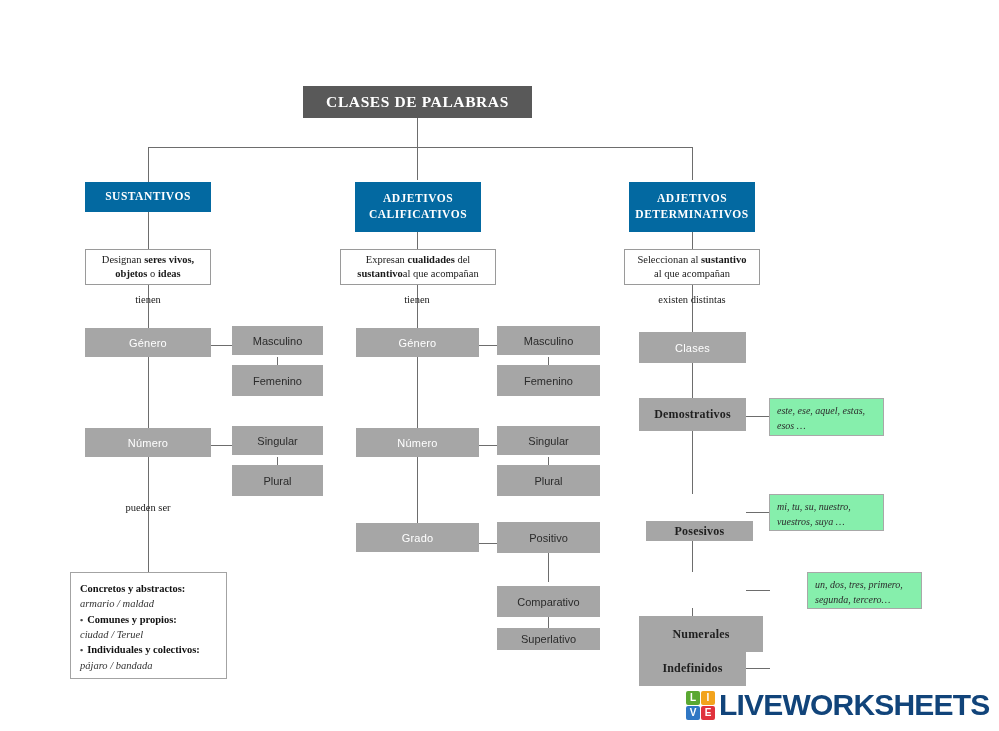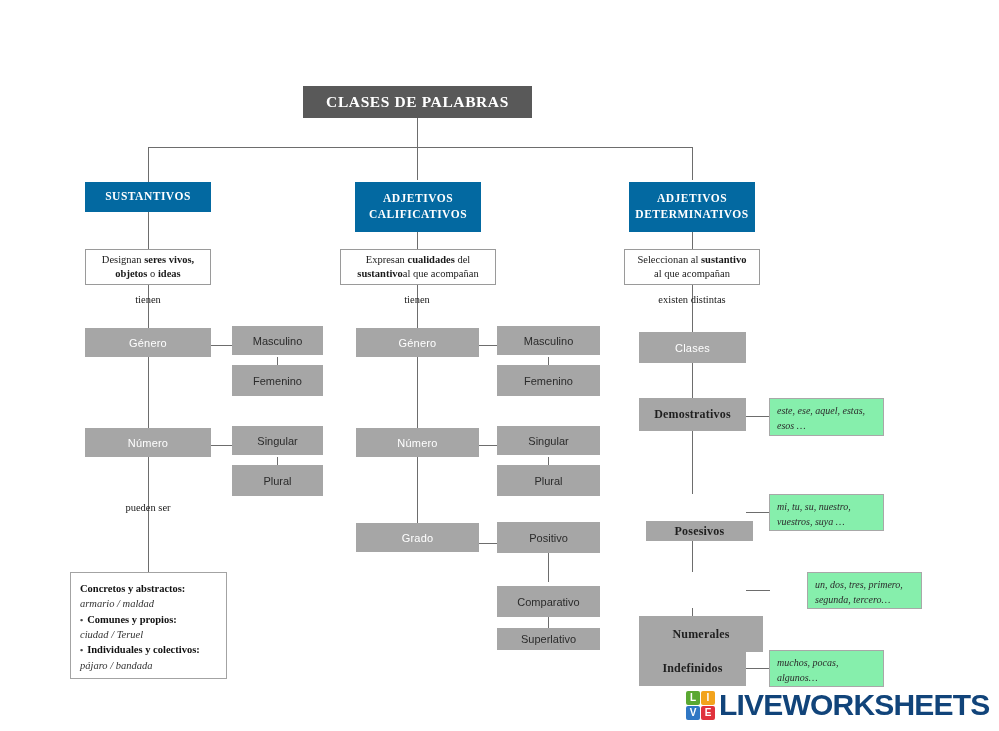--- a/index.html
+++ b/index.html
@@ -203,21 +203,20 @@
   <div class="node prop-box dark-text" style="left:639px;top:398px;width:107px;height:33px;">Demostrativos</div>
   <div class="node ex-box" style="left:769px;top:398px;width:115px;height:38px;">este, ese, aquel, estas, esos …</div>
 
   <div class="node prop-box dark-text" style="left:646px;top:494px;width:107px;height:20px;margin-top:27px;">Posesivos</div>
   <div class="node ex-box" style="left:769px;top:494px;width:115px;height:37px;">mi, tu, su, nuestro, vuestros, suya …</div>
 
   <div class="node prop-box dark-text" style="left:639px;top:572px;width:124px;height:36px;margin-top:44px;">Numerales</div>
   <div class="node ex-box" style="left:769px;top:572px;width:115px;height:37px;margin-left:38px;">un, dos, tres, primero, segunda, tercero…</div>
 
   <div class="node prop-box dark-text" style="left:639px;top:650px;width:107px;height:36px;">Indefinidos</div>
-  <div class="node ex-box" style="left:769px;top:650px;width:115px;height:37px;">muchos, pocas, algunos…</div>
 
   <div id="lw-logo">
     <div id="lw-grid">
       <span style="background: rgb(90, 168, 50);">L</span>
       <span style="background: rgb(242, 163, 28);">I</span>
       <span style="background: rgb(47, 119, 196);">V</span>
       <span style="background: rgb(224, 50, 60);">E</span>
     </div>
     <div id="lw-text" style="color: rgb(17, 68, 122);">LIVEWORKSHEETS</div>
   </div>

